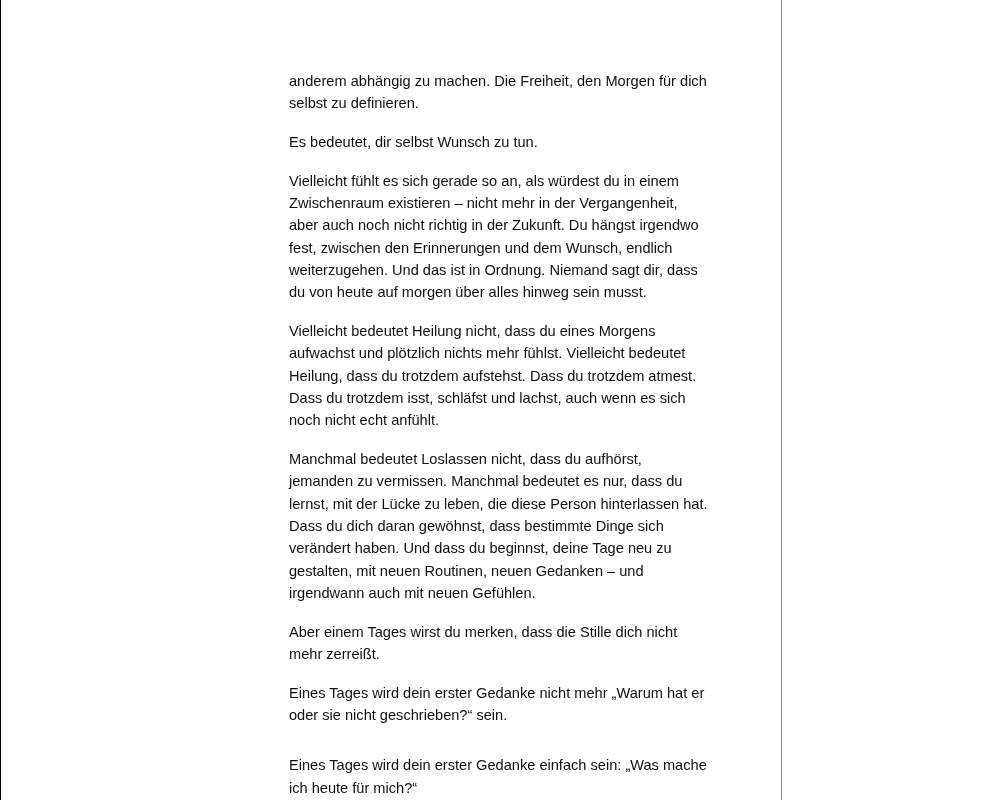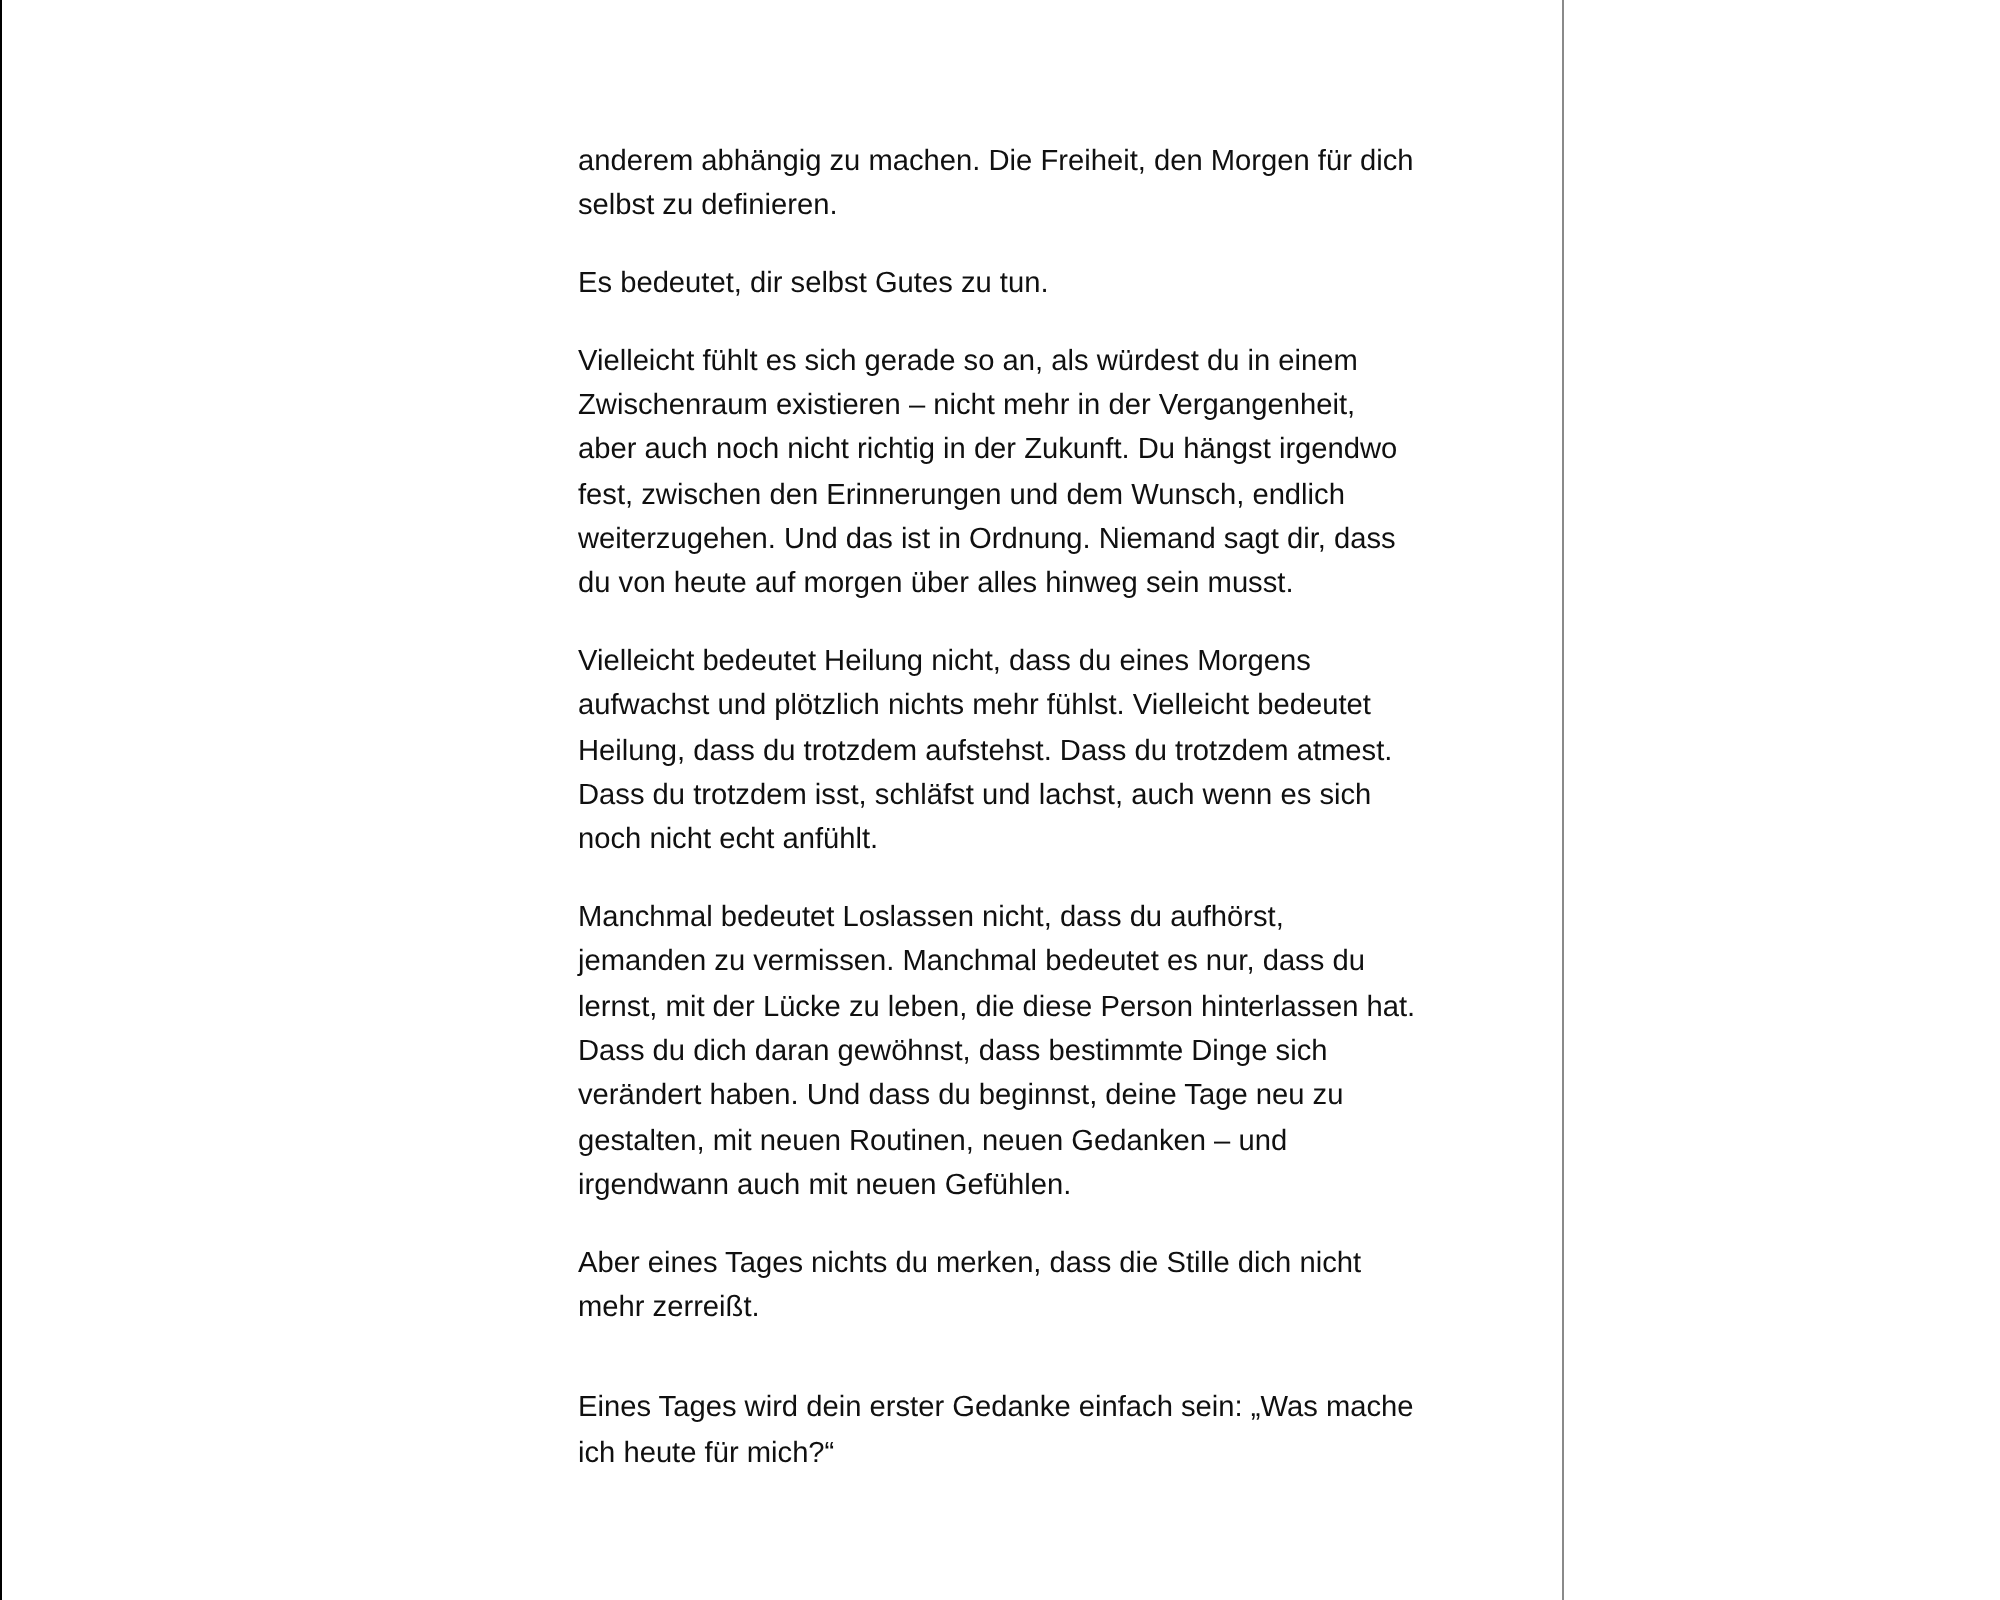--- a/index.html
+++ b/index.html
@@ -71,21 +71,22 @@
 <body>
 
 <div class="page">
 
   <div class="left-rule"></div>
   <div class="right-strip"></div>
   <div class="right-rule"></div>
 
   <div class="text-column">
     <p class="para">anderem abhängig zu machen. Die Freiheit, den Morgen für dich selbst zu definieren.</p>
-    <p class="para">Es bedeutet, dir selbst Gutes zu tun.</p>
+    <p class="para">Es bedeutet, dir selbst Wunsch zu tun.</p>
     <p class="para">Vielleicht fühlt es sich gerade so an, als würdest du in einem Zwischenraum existieren – nicht mehr in der Vergangenheit, aber auch noch nicht richtig in der Zukunft. Du hängst irgendwo fest, zwischen den Erinnerungen und dem Wunsch, endlich weiterzugehen. Und das ist in Ordnung. Niemand sagt dir, dass du von heute auf morgen über alles hinweg sein musst.</p>
     <p class="para">Vielleicht bedeutet Heilung nicht, dass du eines Morgens aufwachst und plötzlich nichts mehr fühlst. Vielleicht bedeutet Heilung, dass du trotzdem aufstehst. Dass du trotzdem atmest. Dass du trotzdem isst, schläfst und lachst, auch wenn es sich noch nicht echt anfühlt.</p>
     <p class="para">Manchmal bedeutet Loslassen nicht, dass du aufhörst, jemanden zu vermissen. Manchmal bedeutet es nur, dass du lernst, mit der Lücke zu leben, die diese Person hinterlassen hat. Dass du dich daran gewöhnst, dass bestimmte Dinge sich verändert haben. Und dass du beginnst, deine Tage neu zu gestalten, mit neuen Routinen, neuen Gedanken – und irgendwann auch mit neuen Gefühlen.</p>
-    <p class="para">Aber eines Tages nichts du merken, dass die Stille dich nicht mehr zerreißt.</p>
+    <p class="para">Aber einem Tages wirst du merken, dass die Stille dich nicht mehr zerreißt.</p>
+    <p class="para">Eines Tages wird dein erster Gedanke nicht mehr „Warum hat er oder sie nicht geschrieben?“ sein.</p>
     <p class="para">Eines Tages wird dein erster Gedanke einfach sein: „Was mache ich heute für mich?“</p>
   </div>
 
 </div>
 
 </body></html>

